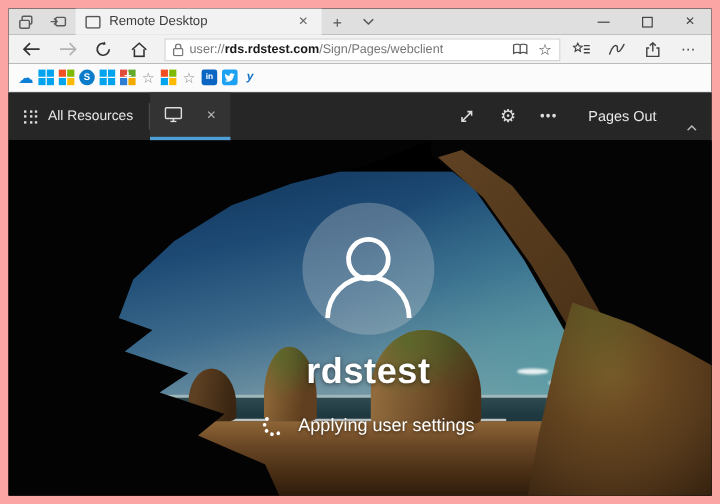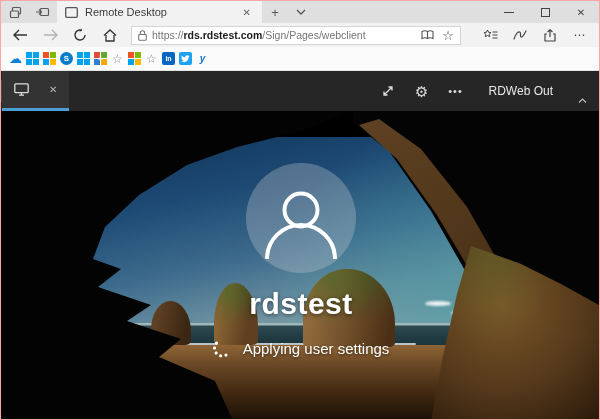--- a/index.html
+++ b/index.html
@@ -1,17 +1,17 @@
 <!DOCTYPE html>
 <html><head>
 <meta charset="utf-8">
 <style>
   * { margin:0; padding:0; box-sizing:border-box; }
   html,body { width:600px; height:420px; font-family:"Liberation Sans", sans-serif; background:#fff; }
-  #app { position:relative; width:600px; height:420px; border:1px solid #fca5a5; overflow:hidden; background:#000; }
+  #app { position:relative; width:600px; height:420px; border:7px solid #fca5a5; overflow:hidden; background:#000; }
 
   
   .tabbar { position:absolute; left:0; top:0; width:100%; height:22px; background:#dfdfdf; display:flex; align-items:stretch; }
   .tb-icon { width:28px; display:flex; align-items:center; justify-content:center; color:#5a5a5a; cursor:pointer; }
   .tab { width:205px; background:#f2f2f2; display:flex; align-items:center; padding:0 8px; gap:7px; }
   .tab-title { font-size:11px; color:#3c3c3c; flex:1; white-space:nowrap; overflow:hidden; }
   .tab-close { font-size:10px; color:#666; cursor:pointer; padding:0 3px; }
   .glyph-btn { display:flex; align-items:center; justify-content:center; width:26px; color:#555; font-size:13px; cursor:pointer; }
   .win-controls { margin-left:auto; display:flex; align-items:stretch; }
   .win-btn { width:36px; display:flex; align-items:center; justify-content:center; color:#444; cursor:pointer; }
@@ -190,21 +190,21 @@
     <div class="nav-btn">
       <svg width="14" height="13" viewBox="0 0 14 13">
           <path d="M1 6.5 7 1l6 5.5M3 6v6h8V6" fill="none" stroke="#333" stroke-width="1.3"></path>
         </svg>
     </div>
     <div class="addressbar">
       <svg width="9" height="11" viewBox="0 0 9 11">
           <rect x="0.7" y="4.5" width="7.6" height="5.8" rx="0.8" fill="none" stroke="#777" stroke-width="1.1"></rect>
           <path d="M2.3 4.5V3a2.2 2.2 0 0 1 4.4 0v1.5" fill="none" stroke="#777" stroke-width="1.1"></path>
         </svg>
-      <span class="url"><span>https://</span><b>rds.rdstest.com</b><span>/Sign/Pages/webclient</span></span>
+      <span class="url"><span>user://</span><b>rds.rdstest.com</b><span>/Sign/Pages/webclient</span></span>
       <span class="addr-icons">
         <svg width="13" height="10" viewBox="0 0 13 10">
             <path d="M1 1.5C3 .5 5 .5 6.5 1.5 8 .5 10 .5 12 1.5v7C10 7.5 8 7.5 6.5 8.5 5 7.5 3 7.5 1 8.5zM6.5 1.5v7" fill="none" stroke="#555" stroke-width="1.1"></path>
           </svg>
         <span class="star-glyph">☆</span>
       </span>
     </div>
     <div class="right-icons">
       <div class="nav-btn">
         <svg width="15" height="12" viewBox="0 0 15 12">
@@ -240,37 +240,51 @@
       <span class="fav fav-linkedin">in</span>
       <span class="fav fav-twitter">
         <svg width="9" height="9" viewBox="0 0 24 24">
           <path fill="#fff" d="M23 5.1c-.8.4-1.7.6-2.6.8.9-.6 1.6-1.5 2-2.5-.9.5-1.9.9-2.9 1.1C18.6 3.6 17.4 3 16 3c-2.6 0-4.7 2.1-4.7 4.7 0 .4 0 .7.1 1.1C7.5 8.6 4 6.7 1.6 3.9c-.4.7-.6 1.5-.6 2.4 0 1.6.8 3.1 2.1 3.9-.8 0-1.5-.2-2.1-.6v.1c0 2.3 1.6 4.2 3.8 4.6-.4.1-.8.2-1.2.2-.3 0-.6 0-.9-.1.6 1.9 2.3 3.2 4.4 3.3-1.6 1.3-3.6 2-5.8 2H0c2.1 1.3 4.5 2.1 7.2 2.1 8.6 0 13.3-7.1 13.3-13.3v-.6c.9-.7 1.7-1.5 2.5-2.4z"></path>
         </svg>
       </span>
       <span class="fav fav-yammer">y</span>
     </div>
 
   <div class="rdtoolbar">
+    <div class="apps-btn">
+      <span class="apps-grid">
+        <i style="left:0;top:0"></i>
+          <i style="left:4.5px;top:0"></i>
+          <i style="left:9px;top:0"></i>
+        <i style="left:0;top:4.5px"></i>
+          <i style="left:4.5px;top:4.5px"></i>
+          <i style="left:9px;top:4.5px"></i>
+        <i style="left:0;top:9px"></i>
+          <i style="left:4.5px;top:9px"></i>
+          <i style="left:9px;top:9px"></i>
+      </span>
+      <span class="rd-label">All Resources</span>
+    </div>
     <div class="rd-sep"></div>
     <div class="rd-tab">
       <svg width="15" height="13" viewBox="0 0 15 13">
           <rect x="0.8" y="0.8" width="13.4" height="8.9" rx="1" fill="none" stroke="#ddd" stroke-width="1.3"></rect>
           <path d="M5 12.2h5M7.5 9.7v2.5" stroke="#ddd" stroke-width="1.3"></path>
         </svg>
       <span class="rd-tab-close">✕</span>
     </div>
     <div class="rd-right">
       <div class="rd-ibtn">
         <svg width="14" height="14" viewBox="0 0 14 14">
             <path d="M3 11 11 3M7.5 3H11v3.5M3 7.5V11h3.5" fill="none" stroke="#ddd" stroke-width="1.3"></path>
           </svg>
       </div>
       <div class="rd-ibtn gear-glyph">⚙</div>
       <div class="rd-ibtn rd-more">•••</div>
-      <div class="signout">RDWeb Out</div>
+      <div class="signout">Pages Out</div>
       <div class="rd-chevron">
         <svg width="9" height="5" viewBox="0 0 9 5">
             <path d="M1 4.5 4.5 1 8 4.5" fill="none" stroke="#bbb" stroke-width="1.2"></path>
           </svg>
       </div>
     </div>
   </div>
 
   <div class="screen">
     <div class="scene">

